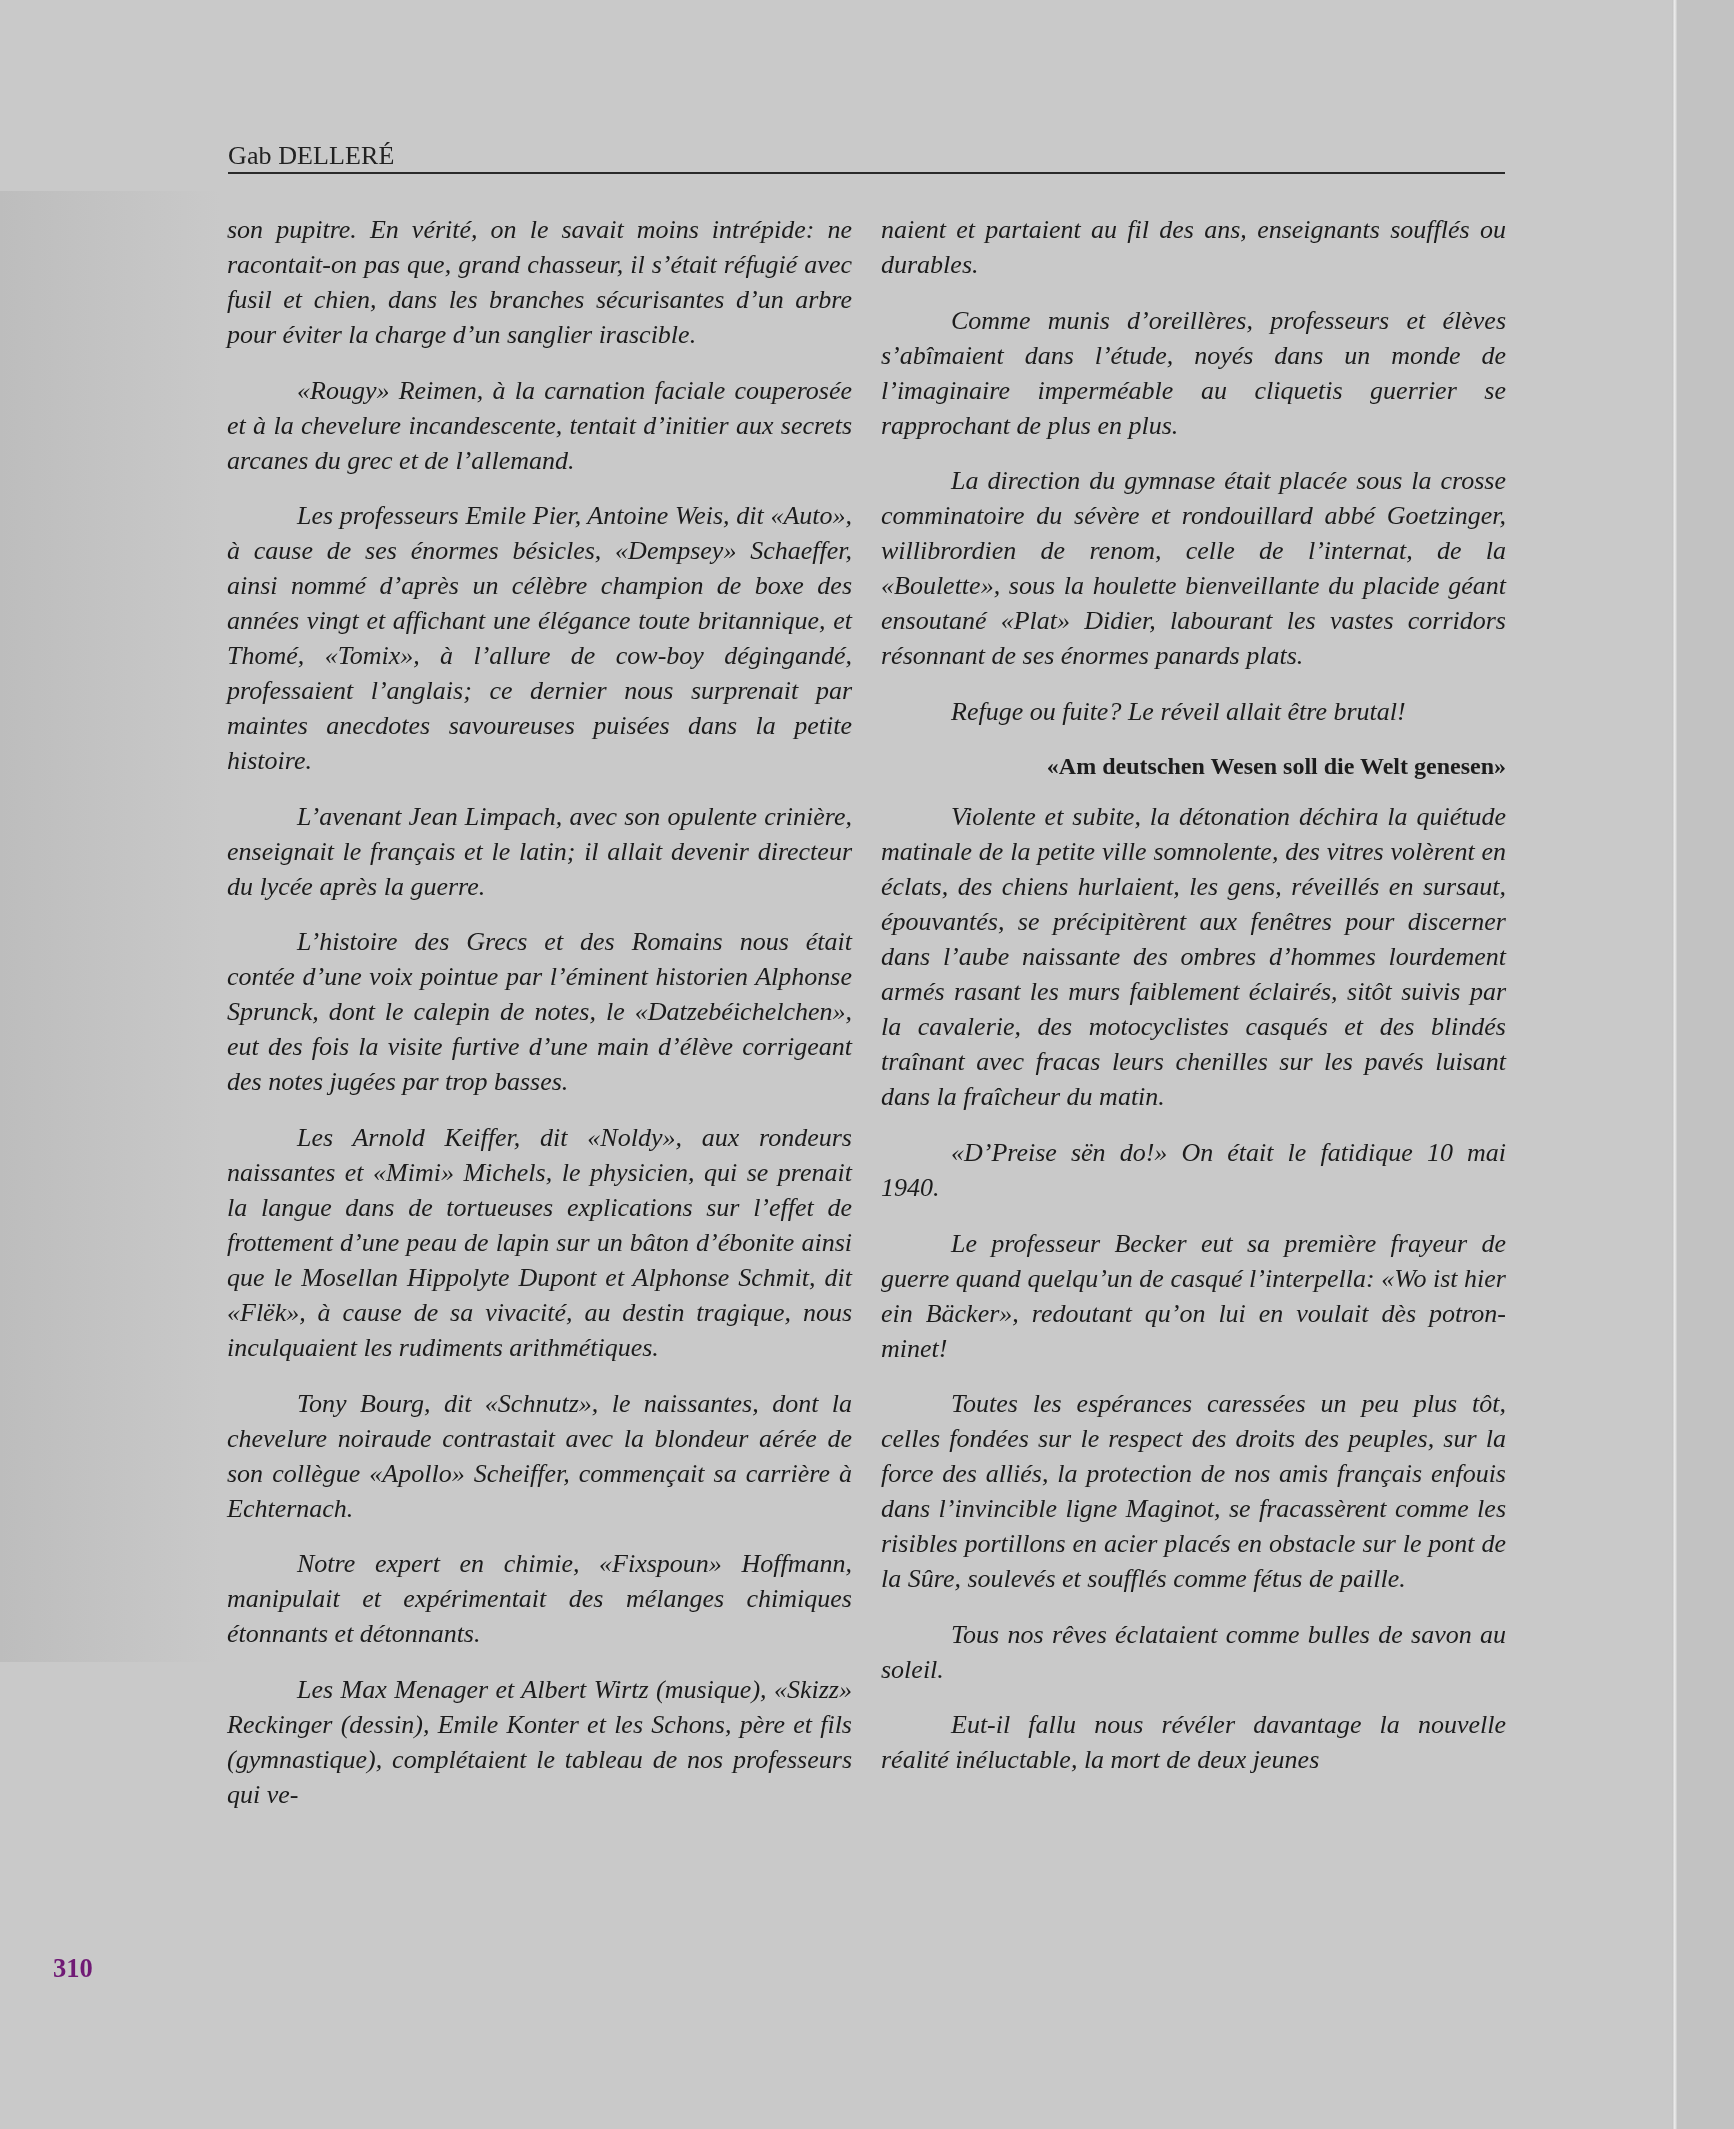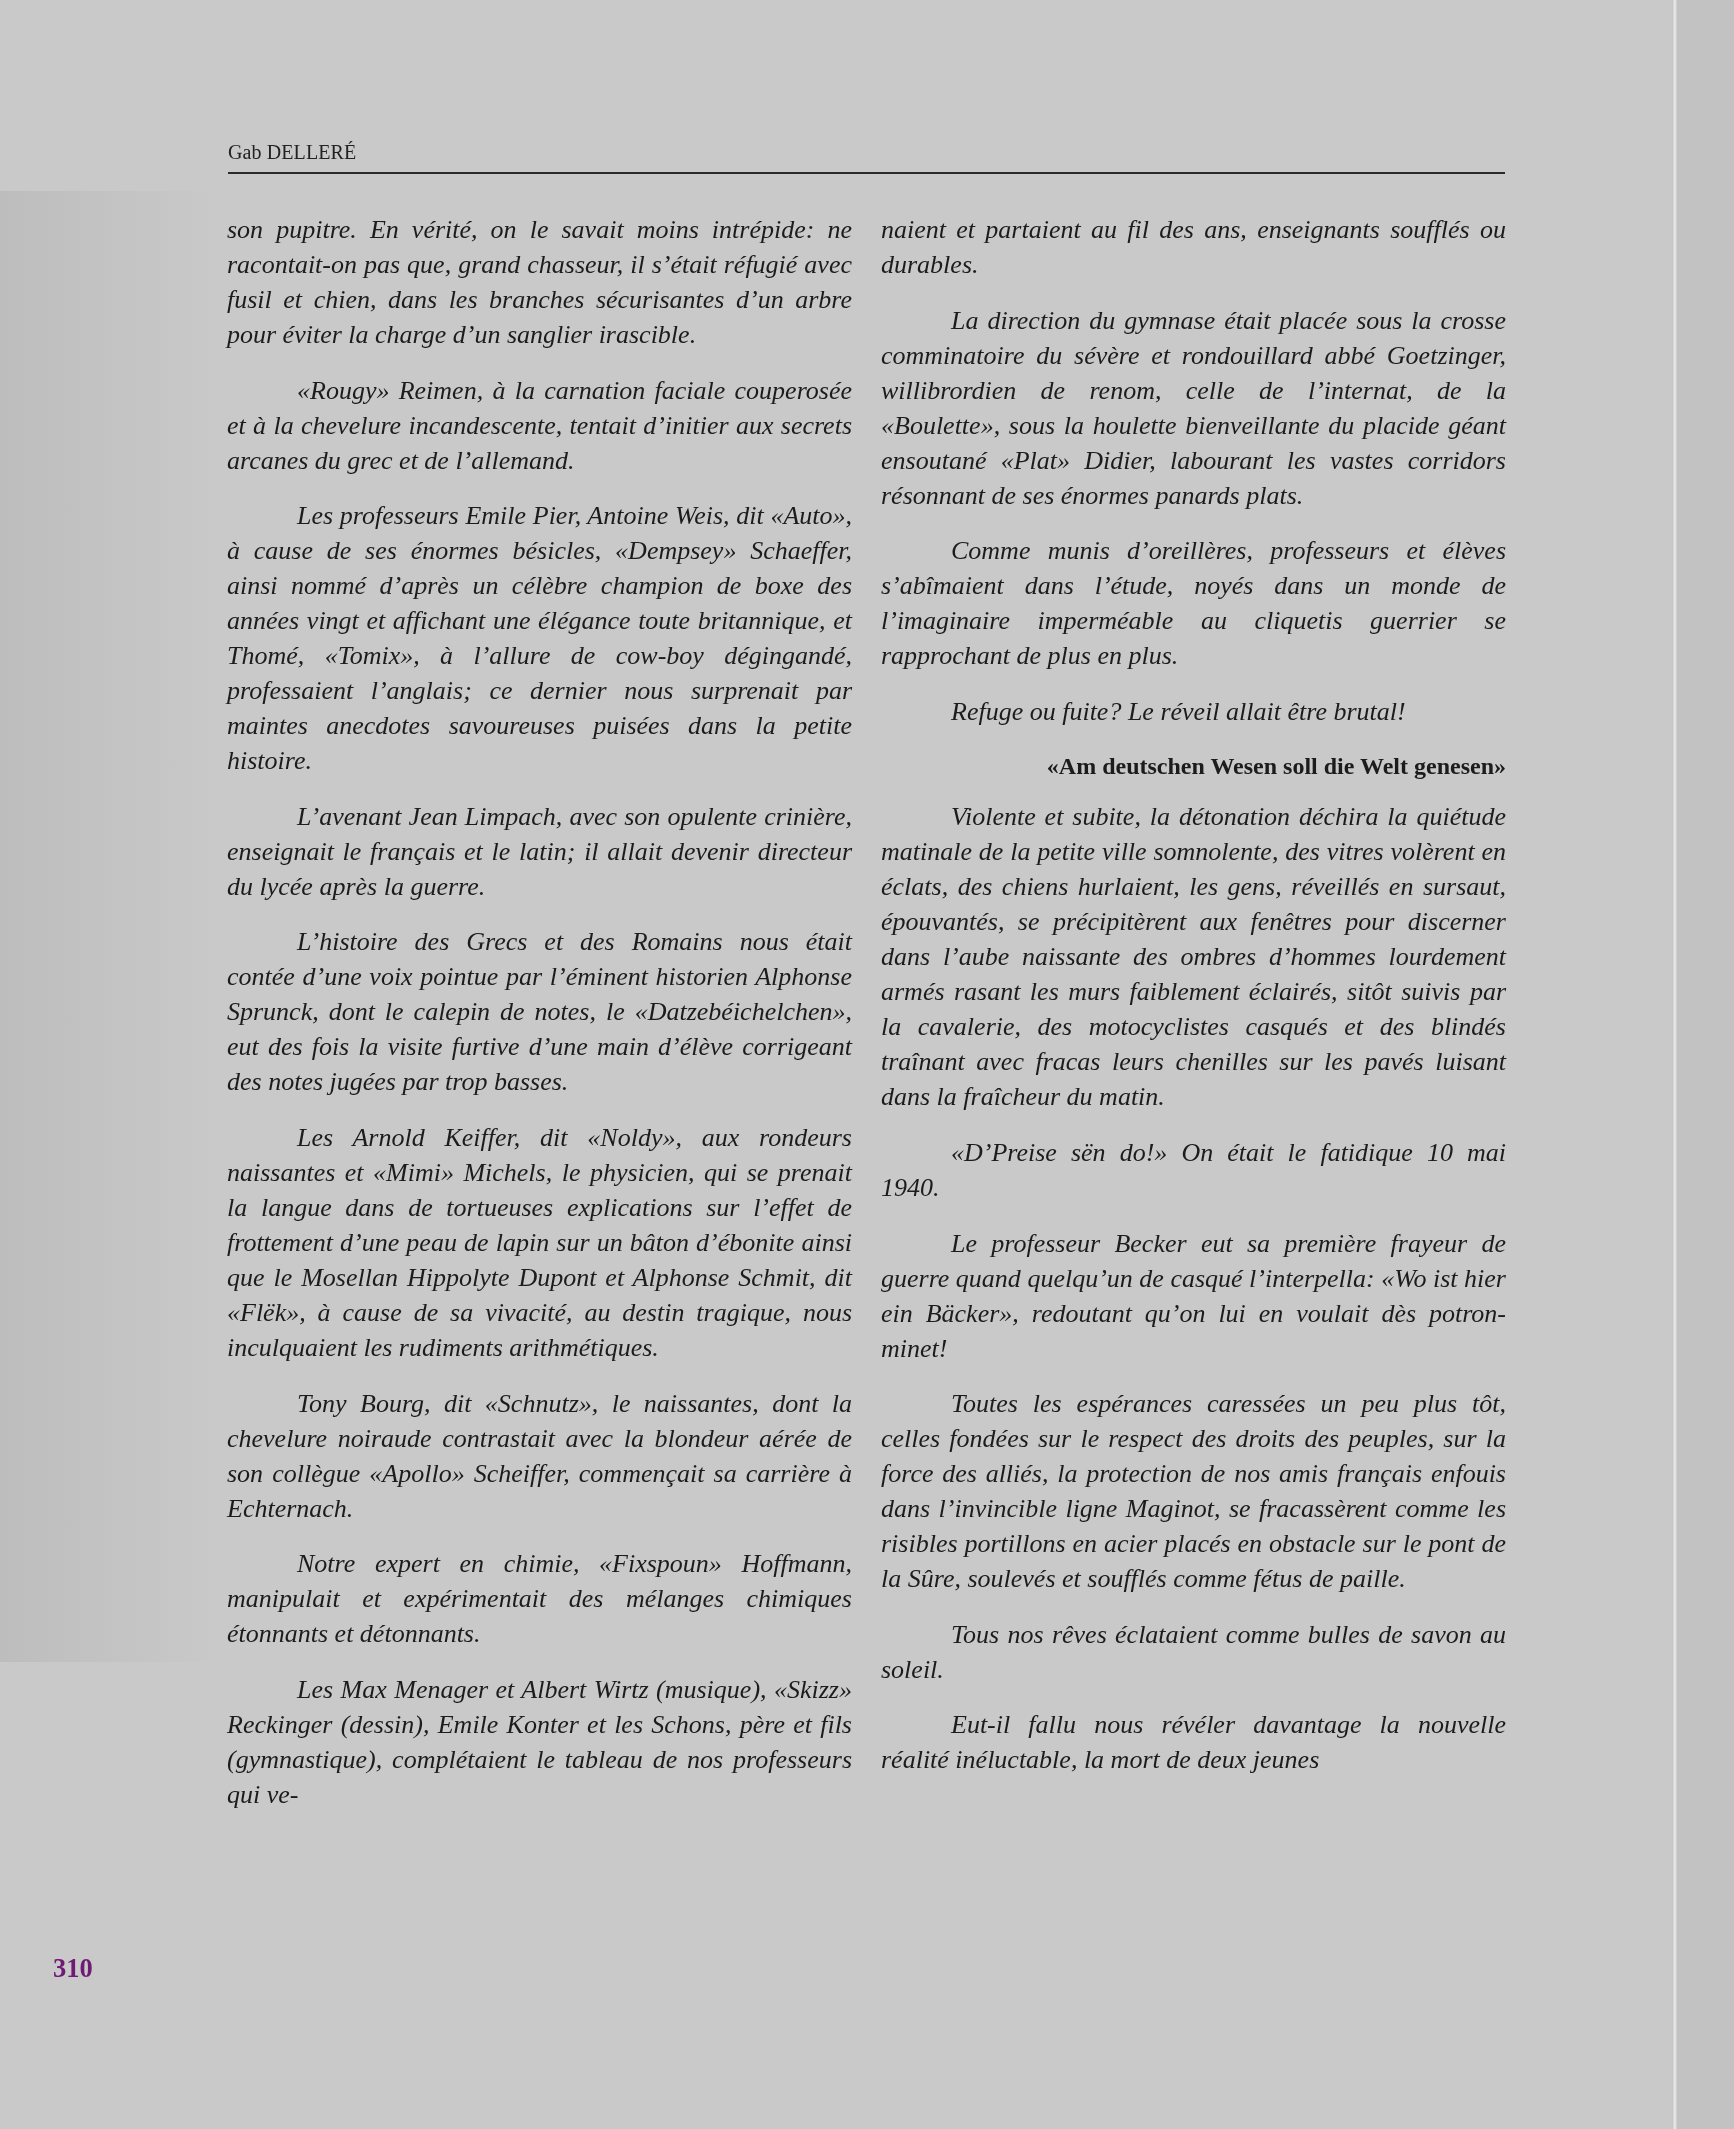--- a/index.html
+++ b/index.html
@@ -35,21 +35,21 @@
       top: 0;
       left: 1677px;
       width: 57px;
       height: 2129px;
       background: #c2c2c2;
     }
     .running-head {
       position: absolute;
       left: 228px;
       top: 141px;
-      font-size: 20px;
+      font-size: 26px;
       letter-spacing: 0.1px;
       color: #222;
     }
     .head-rule {
       position: absolute;
       left: 228px;
       top: 172px;
       width: 1277px;
       height: 2.2px;
       background: #2a2a2a;
@@ -109,22 +109,22 @@
   <p class="indent">L’avenant Jean Limpach, avec son opu­lente crinière, enseignait le français et le latin; il allait devenir directeur du lycée après la guerre.</p>
   <p class="indent">L’histoire des Grecs et des Romains nous était contée d’une voix pointue par l’éminent historien Alphonse Sprunck, dont le calepin de notes, le «Datzebéichelchen», eut des fois la visite furtive d’une main d’élève corrigeant des notes jugées par trop basses.</p>
   <p class="indent">Les Arnold Keiffer, dit «Noldy», aux ron­deurs naissantes et «Mimi» Michels, le physicien, qui se prenait la langue dans de tortueuses explications sur l’effet de frottement d’une peau de lapin sur un bâton d’ébonite ainsi que le Mosellan Hippolyte Dupont et Alphonse Schmit, dit «Flëk», à cause de sa vivacité, au destin tragique, nous inculquaient les rudiments arithmétiques.</p>
   <p class="indent">Tony Bourg, dit «Schnutz», le naissantes, dont la chevelure noiraude contrastait avec la blondeur aérée de son collègue «Apollo» Scheif­fer, commençait sa carrière à Echternach.</p>
   <p class="indent">Notre expert en chimie, «Fixspoun» Hoff­mann, manipulait et expérimentait des mélanges chimiques étonnants et détonnants.</p>
   <p class="indent">Les Max Menager et Albert Wirtz (musi­que), «Skizz» Reckinger (dessin), Emile Konter et les Schons, père et fils (gymnastique), com­plétaient le tableau de nos professeurs qui ve-</p>
 </div>
 
 <div class="column col-right">
   <p class="flush">naient et partaient au fil des ans, enseignants soufflés ou durables.</p>
+  <p class="indent">Comme munis d’oreillères, professeurs et élèves s’abîmaient dans l’étude, noyés dans un monde de l’imaginaire imperméable au cliquetis guerrier se rapprochant de plus en plus.</p>
   <p class="indent">La direction du gymnase était placée sous la crosse comminatoire du sévère et rondouillard abbé Goetzinger, willibrordien de renom, celle de l’internat, de la «Boulette», sous la houlette bienveillante du placide géant ensoutané «Plat» Didier, labourant les vastes corridors résonnant de ses énormes panards plats.</p>
-  <p class="indent">Comme munis d’oreillères, professeurs et élèves s’abîmaient dans l’étude, noyés dans un monde de l’imaginaire imperméable au cliquetis guerrier se rapprochant de plus en plus.</p>
   <p class="indent">Refuge ou fuite? Le réveil allait être brutal!</p>
   <h3>«Am deutschen Wesen soll die Welt genesen»</h3>
   <p class="indent">Violente et subite, la détonation déchira la quiétude matinale de la petite ville somnolente, des vitres volèrent en éclats, des chiens hur­laient, les gens, réveillés en sursaut, épouvantés, se précipitèrent aux fenêtres pour discerner dans l’aube naissante des ombres d’hommes lourde­ment armés rasant les murs faiblement éclairés, sitôt suivis par la cavalerie, des motocyclistes casqués et des blindés traînant avec fracas leurs chenilles sur les pavés luisant dans la fraîcheur du matin.</p>
   <p class="indent">«D’Preise sën do!» On était le fatidique 10 mai 1940.</p>
   <p class="indent">Le professeur Becker eut sa première frayeur de guerre quand quelqu’un de casqué l’interpella: «Wo ist hier ein Bäcker», redoutant qu’on lui en voulait dès potron-minet!</p>
   <p class="indent">Toutes les espérances caressées un peu plus tôt, celles fondées sur le respect des droits des peuples, sur la force des alliés, la protection de nos amis français enfouis dans l’invincible ligne Maginot, se fracassèrent comme les risibles portillons en acier placés en obstacle sur le pont de la Sûre, soulevés et soufflés comme fétus de paille.</p>
   <p class="indent">Tous nos rêves éclataient comme bulles de savon au soleil.</p>
   <p class="indent">Eut-il fallu nous révéler davantage la nou­velle réalité inéluctable, la mort de deux jeunes</p>
 </div>
 

